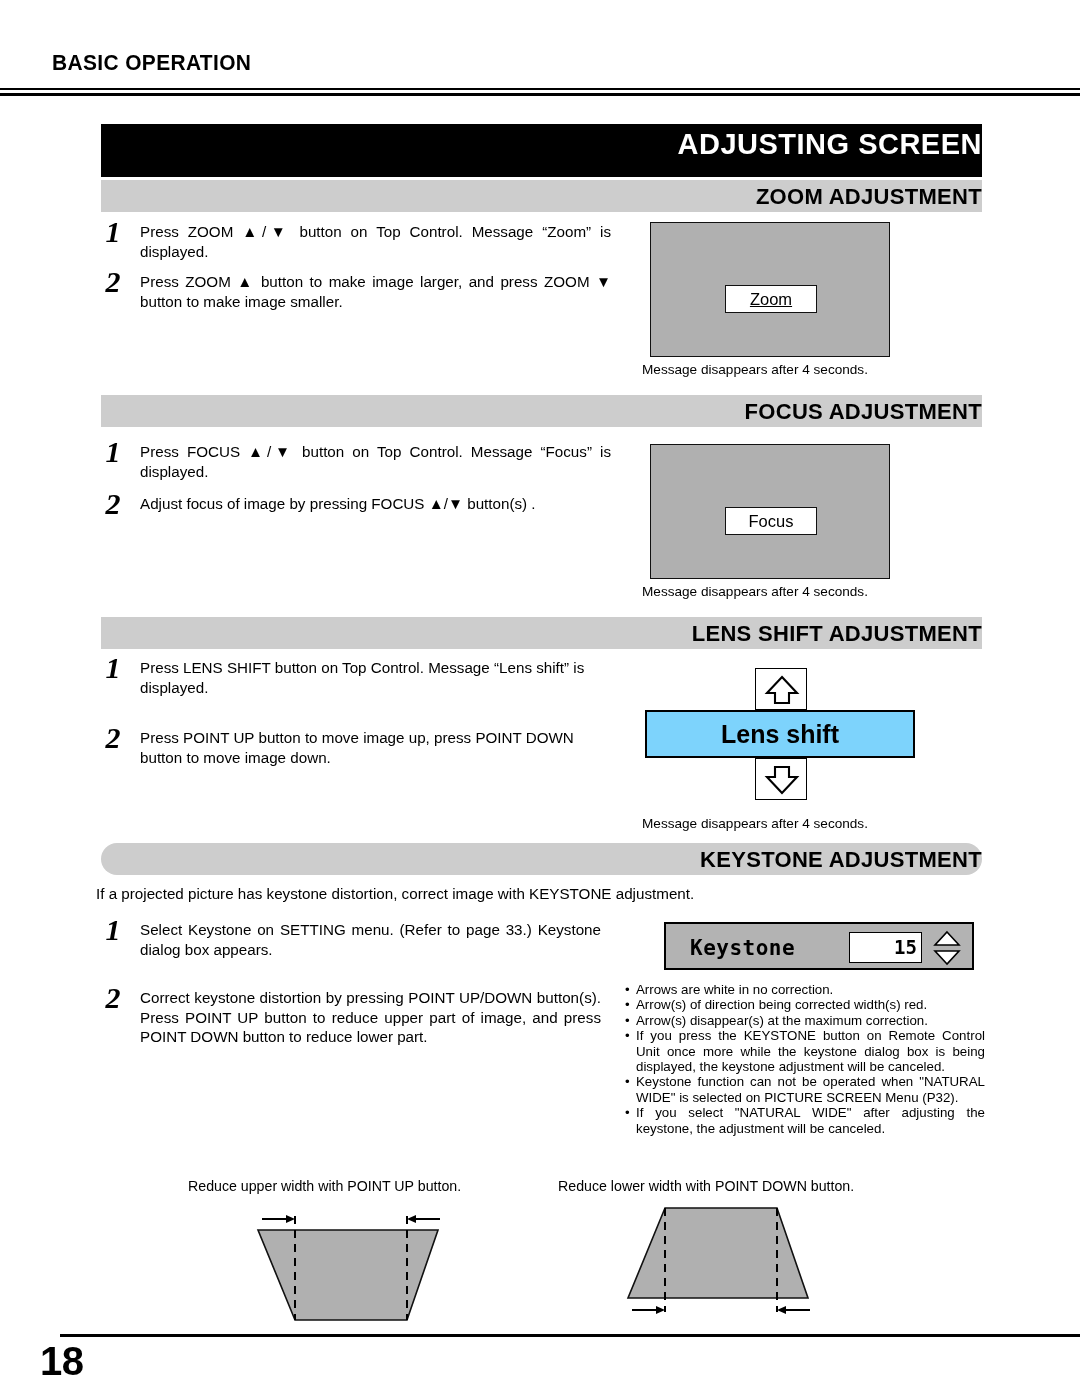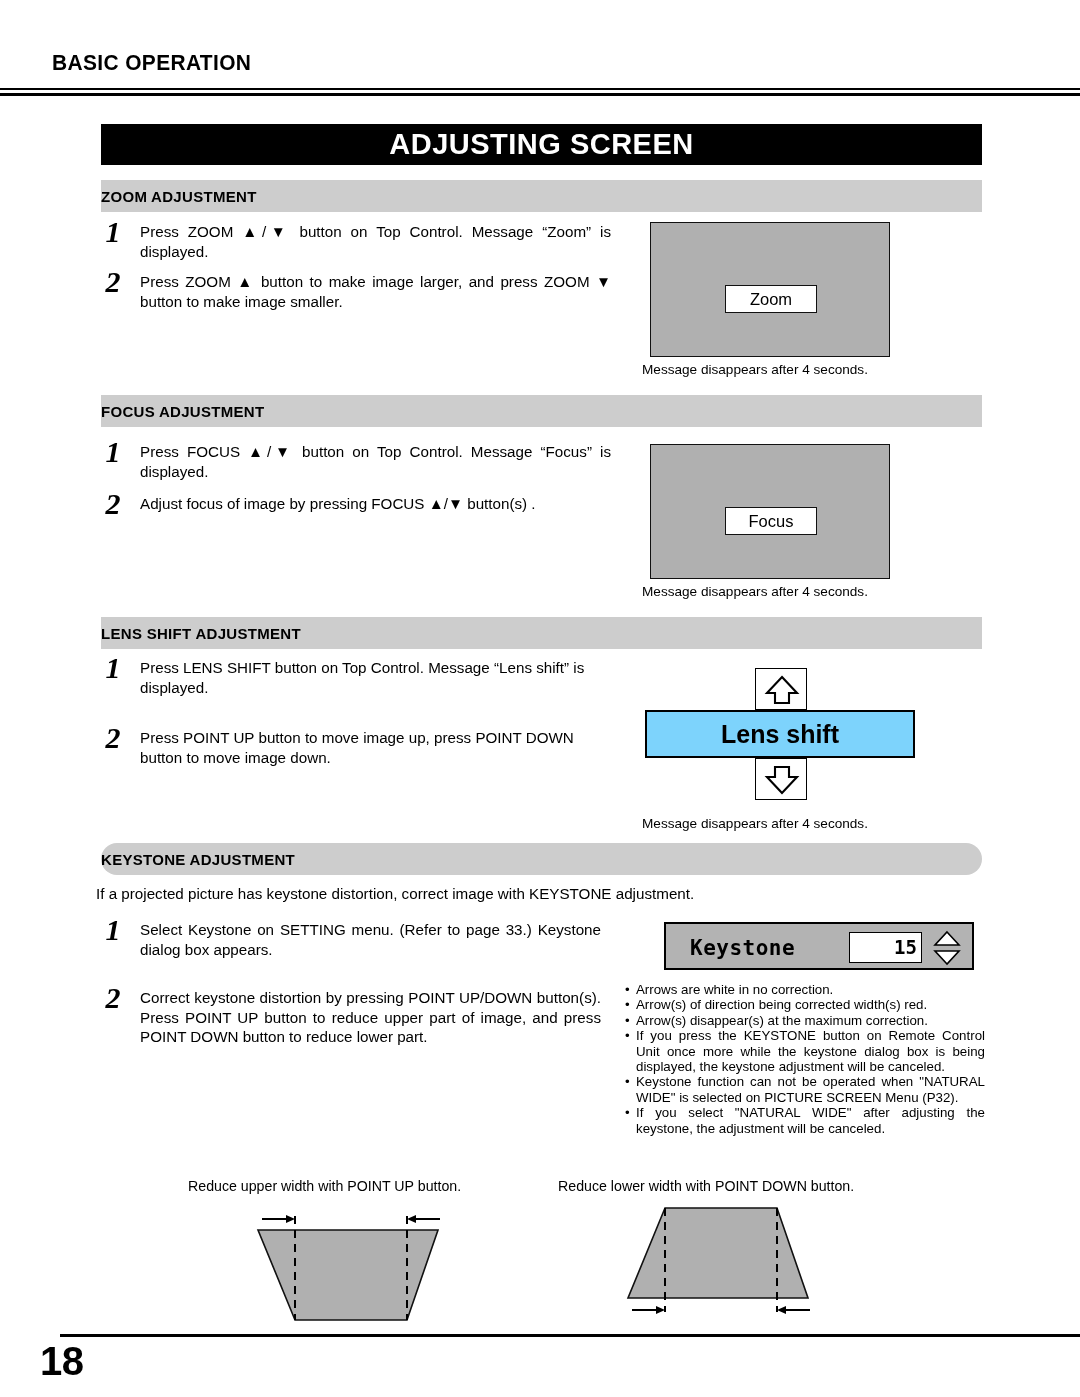--- a/index.html
+++ b/index.html
@@ -51,37 +51,37 @@
     background: #000;
   }
 
   
   .banner {
     position: absolute;
     left: 101px;
     width: 881px;
     background: #000000;
     color: #ffffff;
-    text-align: center;
+    text-align: right;
     font-weight: bold;
     font-size: 29px;
     letter-spacing: 0.5px;
     line-height: 41px;
-    height: 41px;
+    height: 53px;
   }
   .section-bar {
     position: absolute;
     left: 101px;
     width: 881px;
     height: 32px;
     background: #cdcdcd;
     color: #000000;
-    text-align: left;
-    font-weight: bold;
-    font-size: 15px;
+    text-align: right;
+    font-weight: bold;
+    font-size: 22px;
     letter-spacing: 0.3px;
     line-height: 33px;
   }
 
   
   .step {
     position: absolute;
     display: block;
   }
   .step-num {
@@ -259,21 +259,21 @@
 <div class="step" style="left:96px; top:222px; width:515px;">
   <div class="step-num">1</div>
   <div class="step-body">Press ZOOM ▲/▼ button on Top Control. Message “Zoom” is displayed.</div>
 </div>
 <div class="step" style="left:96px; top:272px; width:515px;">
   <div class="step-num">2</div>
   <div class="step-body">Press ZOOM ▲ button to make image larger, and press ZOOM ▼ button to make image smaller.</div>
 </div>
 
 <div class="screen-box" style="left:650px; top:222px; width:240px; height:135px;">
-  <div class="screen-msg" style="left:74px; top:62px; width:92px; height:28px;">Zoom</div>
+  <div class="screen-msg" style="left:74px; top:62px; width:92px; height:28px;text-decoration:underline;">Zoom</div>
 </div>
 <div class="caption" style="left:642px; top:362px;">Message disappears after 4 seconds.</div>
 
 <div class="section-bar" style="top:395px;">FOCUS ADJUSTMENT</div>
 
 <div class="step" style="left:96px; top:442px; width:515px;">
   <div class="step-num">1</div>
   <div class="step-body">Press FOCUS ▲/▼ button on Top Control. Message “Focus” is displayed.</div>
 </div>
 <div class="step" style="left:96px; top:494px; width:515px;">

